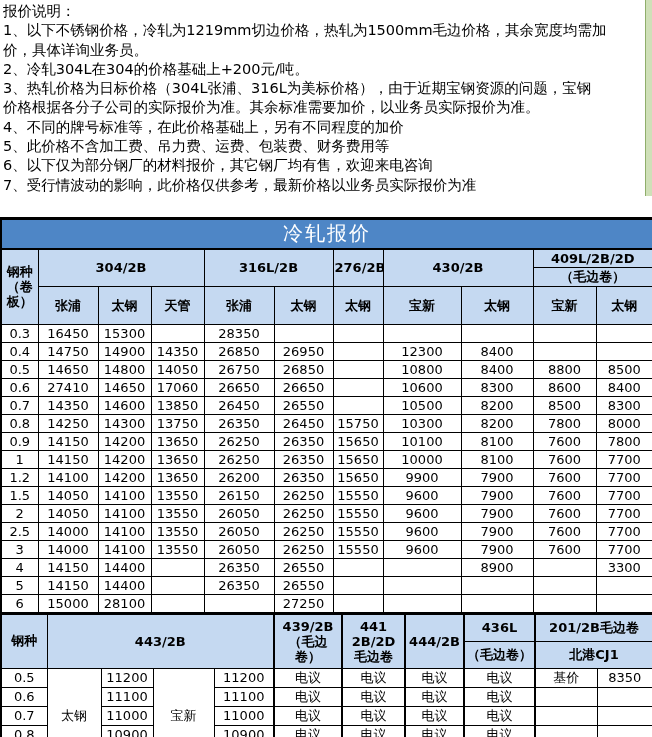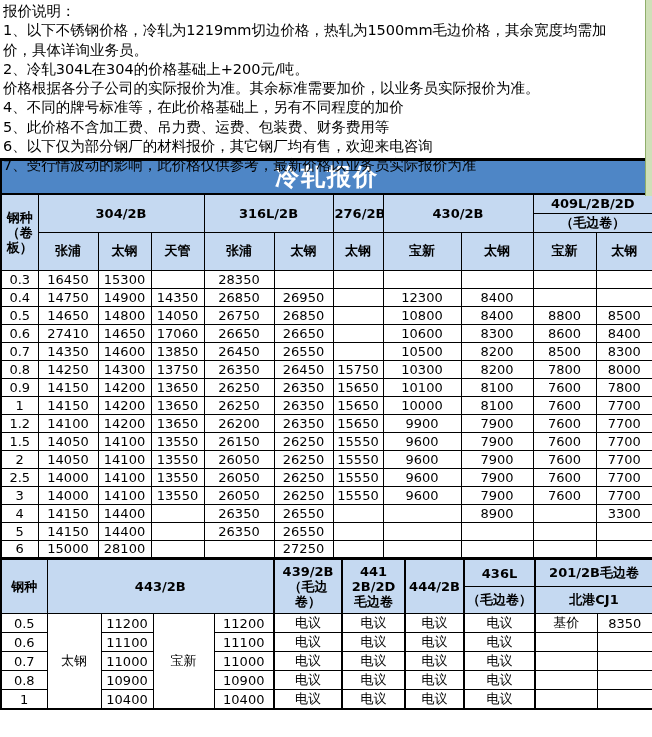--- a/index.html
+++ b/index.html
@@ -10,21 +10,21 @@
   }
   *{box-sizing:border-box;}
   html,body{margin:0;padding:0;background:#fff;}
   body{
     width:652px;height:737px;overflow:hidden;position:relative;
     font-family:"DejaVu Sans","Liberation Sans",sans-serif;
     color:#000;
   }
   
   .notes{
-    width:652px;height:158px;padding:2px 10px 0 3px;
+    width:652px;height:217px;padding:2px 10px 0 3px;
     font-size:14.5px;line-height:19.3px;
     font-family:"DejaVu Sans",sans-serif;
     position:relative;background:#fff;
   }
   .notes .note-line{white-space:nowrap;overflow:hidden;}
   .edge-strip{
     position:absolute;top:0;right:0;width:7px;height:196px;
     background:var(--strip-bg);border-left:1px solid var(--strip-edge);
   }
   
@@ -32,22 +32,22 @@
     border-collapse:collapse;table-layout:fixed;width:652px;
     font-size:13px;
   }
   td{
     border:1px solid #000;text-align:center;vertical-align:middle;
     padding:0 1px;overflow:hidden;white-space:nowrap;background:#fff;
   }
   .tbl1{border:2px solid #000;}
   .tbl2{border:2px solid #000;border-top-width:1px;}
   .title-row td{
-    background:var(--title-bg);color:#fff;font-weight:bold;
-    font-size:24px;height:30px;border:2px solid #000;border-top-width:3px;
+    background:var(--title-bg);color:#fff;font-weight:normal;
+    font-size:20px;height:30px;border:2px solid #000;border-top-width:3px;
     letter-spacing:2px;
   }
   td.hd{
     background:var(--header-bg);font-weight:bold;
   }
   td.pre{white-space:pre-line;line-height:15px;}
   .grp-row td{height:19px;}
   .sub-row td{height:18px;}
   .mill-row td{height:38px;}
   .tbl1 tbody tr{height:18px;}
@@ -59,20 +59,21 @@
 </style>
 </head>
 <body>
 
 <div class="notes" id="notes-block">
   <div class="edge-strip"></div>
 <div class="note-line">报价说明：</div>
     <div class="note-line">1、以下不锈钢价格，冷轧为1219mm切边价格，热轧为1500mm毛边价格，其余宽度均需加</div>
     <div class="note-line">价，具体详询业务员。</div>
     <div class="note-line">2、冷轧304L在304的价格基础上+200元/吨。</div>
+    <div class="note-line">3、热轧价格为日标价格（304L张浦、316L为美标价格），由于近期宝钢资源的问题，宝钢</div>
     <div class="note-line">价格根据各分子公司的实际报价为准。其余标准需要加价，以业务员实际报价为准。</div>
     <div class="note-line">4、不同的牌号标准等，在此价格基础上，另有不同程度的加价</div>
     <div class="note-line">5、此价格不含加工费、吊力费、运费、包装费、财务费用等</div>
     <div class="note-line">6、以下仅为部分钢厂的材料报价，其它钢厂均有售，欢迎来电咨询</div>
     <div class="note-line">7、受行情波动的影响，此价格仅供参考，最新价格以业务员实际报价为准</div>
   </div>
 
 <table class="tbl1">
   <colgroup>
     <col style="width:37px">

